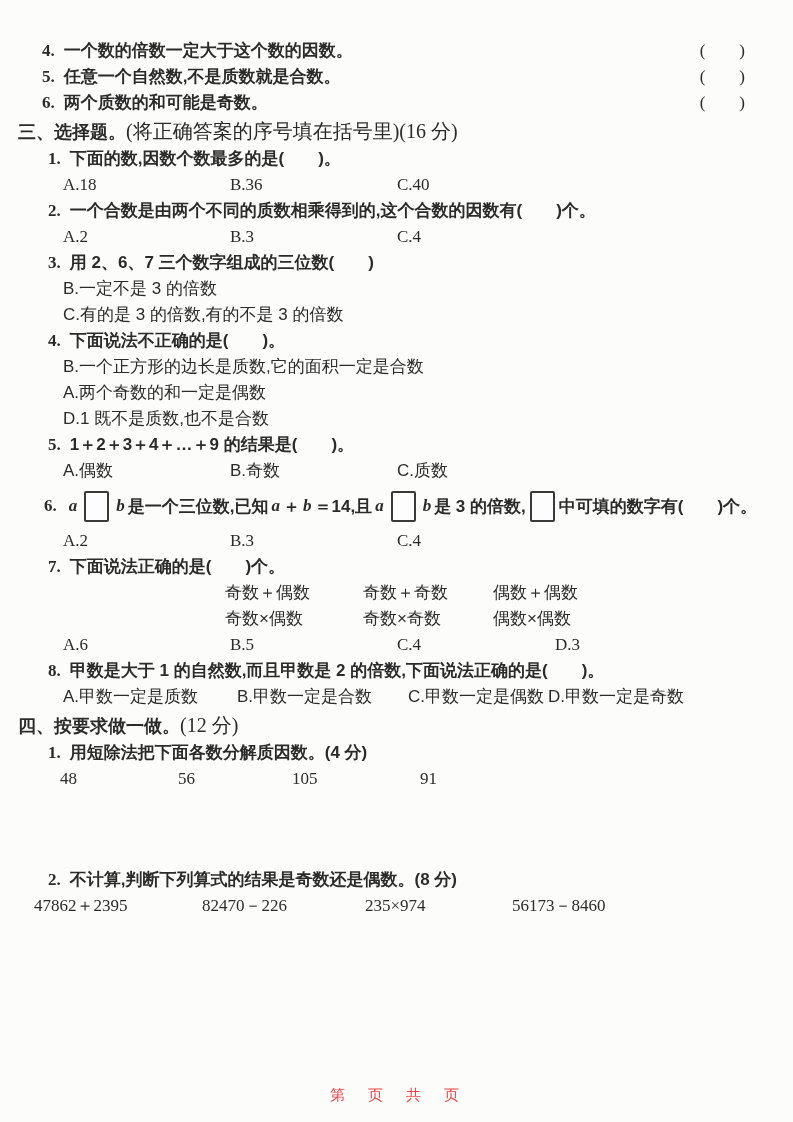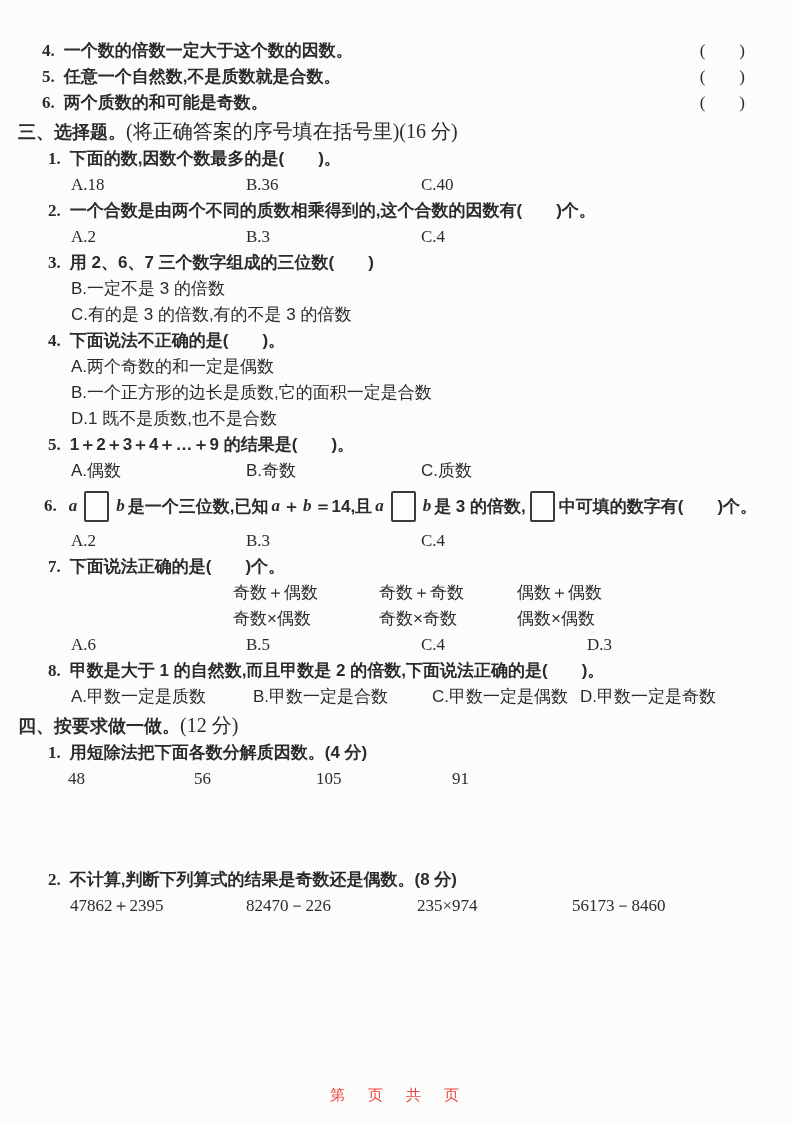--- a/index.html
+++ b/index.html
@@ -24,21 +24,21 @@
   .judge .blank { margin-left: auto; font-weight: 400; font-family: "Liberation Serif", serif; }
 
   .num { font-weight: 700; padding-right: 9px; font-family: "Liberation Serif", serif; }
 
   .sec { padding-left: 18px; font-size: 18px; }
   .sec-title { font-weight: 700; text-align: center; }
   .sec-note { font-weight: 400; font-size: 20px; font-family: "Liberation Serif", serif; }
 
   .q { padding-left: 48px; font-weight: 600; }
   .opts { padding-left: 63px; font-weight: 500; }
-  .opt { display: inline-block; margin-left: 8px; }
+  .opt { display: inline-block; }
   .serif { font-family: "Liberation Serif", "DejaVu Serif", serif; font-weight: 400; }
   .w167 { width: 167px; }
   .w158 { width: 158px; }
   .w174 { width: 174px; }
   .w171 { width: 171px; }
   .w140 { width: 140px; }
   .w138 { width: 138px; }
   .w130 { width: 130px; }
   .w120 { width: 118px; }
   .w114 { width: 114px; }
@@ -52,21 +52,21 @@
   .fillbox {
     display: inline-block; width: 25px; height: 31px;
     border: 2px solid #3a3a3a; border-radius: 2px;
     margin: 0 4px; background: #fdfdfd; flex: 0 0 auto;
   }
   .mvar { font-family: "Liberation Serif", "DejaVu Serif", serif; font-style: italic; font-weight: 600; padding: 0 3px; }
 
   .exprrow { padding-left: 225px; font-weight: 400; }
 
   .dnums { padding-left: 60px; font-family: "Liberation Serif", serif; }
-  .dexprs { padding-left: 62px; font-family: "Liberation Serif", serif; }
+  .dexprs { padding-left: 34px; font-family: "Liberation Serif", serif; }
   .spacer { height: 75px; }
 
   .footer {
     position: absolute; top: 1086px; left: 0; width: 100%;
     text-align: center; font-size: 15px; letter-spacing: 4px;
     color: #ef4444; font-weight: 500;
   }
 </style>
 </head>
 <body>
@@ -114,24 +114,24 @@
     <span class="opt">B.一定不是 3 的倍数</span>
   </div>
   <div class="line opts">
     <span class="opt">C.有的是 3 的倍数,有的不是 3 的倍数</span>
   </div>
 
   <div class="line q">
     <span class="num">4.</span><span>下面说法不正确的是(　　)。</span>
   </div>
   <div class="line opts">
+    <span class="opt">B.一个正方形的边长是质数,它的面积一定是合数</span>
+  </div>
+  <div class="line opts">
     <span class="opt">A.两个奇数的和一定是偶数</span>
-  </div>
-  <div class="line opts">
-    <span class="opt">B.一个正方形的边长是质数,它的面积一定是合数</span>
   </div>
   <div class="line opts">
     <span class="opt">D.1 既不是质数,也不是合数</span>
   </div>
 
   <div class="line q">
     <span class="num">5.</span><span>1＋2＋3＋4＋…＋9 的结果是(　　)。</span>
   </div>
   <div class="line opts">
     <span class="opt w167">A.偶数</span><span class="opt w167">B.奇数</span><span class="opt">C.质数</span>

